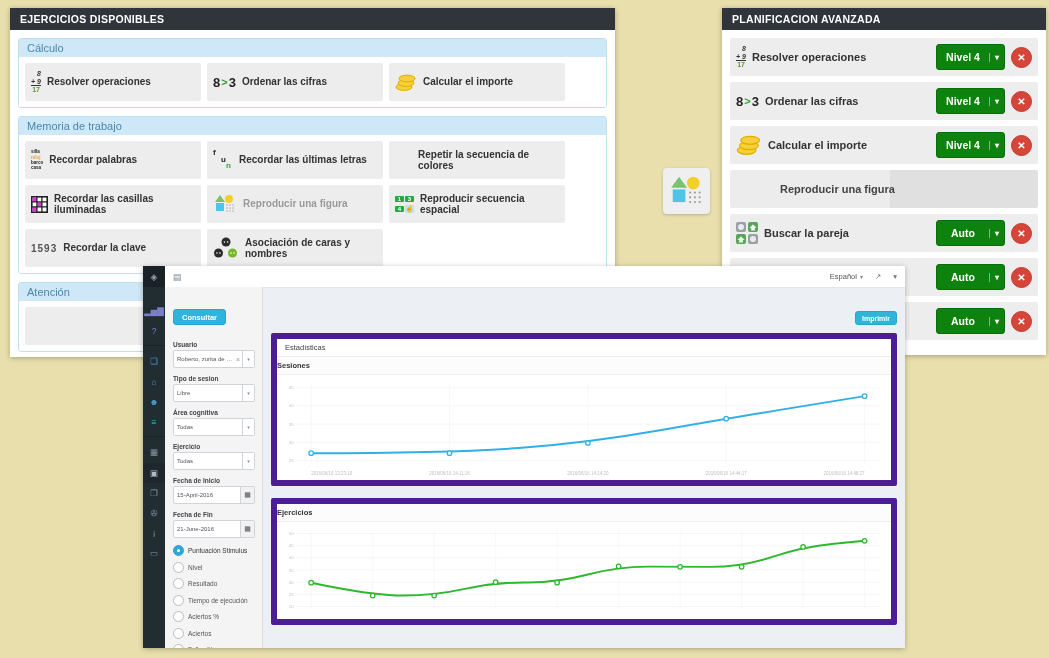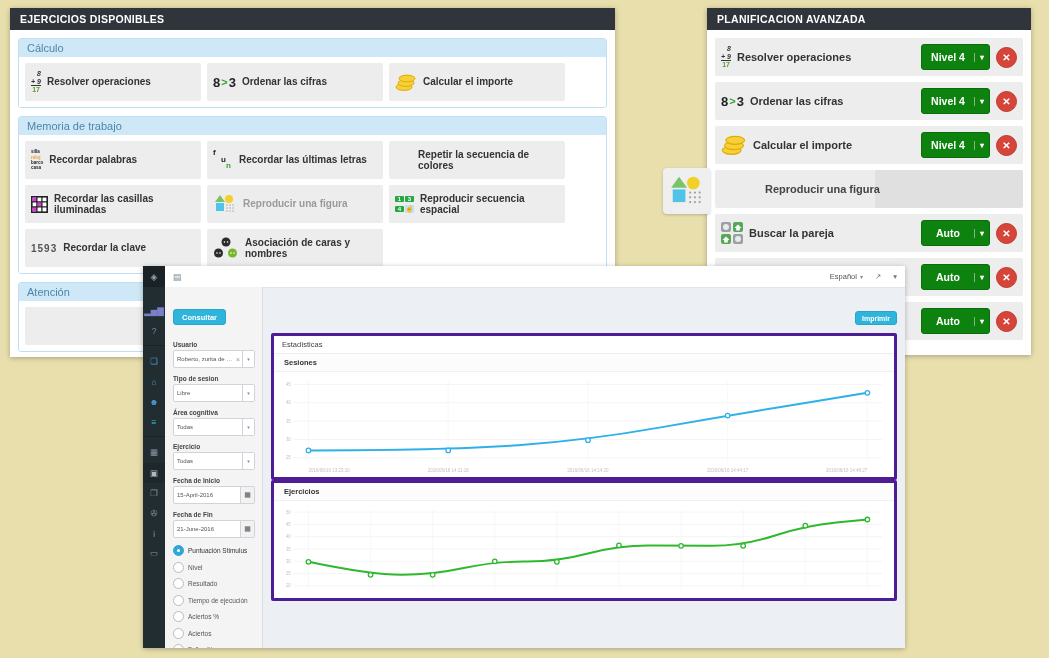--- a/index.html
+++ b/index.html
@@ -1,20 +1,20 @@
 <!DOCTYPE html>
 <html><head>
 <meta charset="utf-8">
 <style>
   html,body{margin:0;padding:0;background:#e8dfad;font-family:"Liberation Sans",sans-serif;}
   .stage{position:relative;width:1049px;height:658px;background:#e8dfad;overflow:hidden;}
   .panel,.win{position:absolute;background:#fff;box-shadow:0 1px 5px rgba(0,0,0,.28);}
   
   .panel.left{left:10px;top:8px;width:605px;height:349px;overflow:hidden;z-index:1;}
-  .panel.right{left:707px;top:8px;width:324px;height:347px;overflow:hidden;z-index:5;}
+  .panel.right{left:722px;top:8px;width:324px;height:347px;overflow:hidden;z-index:5;}
   .phead{height:22px;background:#2f353b;color:#fff;font-size:10.5px;font-weight:bold;
          display:flex;align-items:center;padding:0 10px;letter-spacing:.3px;}
   .pbody{padding:8px;}
   .sect{border:1px solid #bfdff2;border-radius:3px;margin-bottom:8px;overflow:hidden;}
   .sect-h{background:#cfe8f7;color:#4c86ab;font-size:11px;padding:3px 8px;}
   .sect-b{padding:6px;display:grid;grid-template-columns:repeat(3,176px);gap:6px;background:#fff;}
   .ex{display:flex;align-items:center;gap:6px;background:#ededed;border-radius:2px;
       padding:2px 6px;min-height:34px;cursor:pointer;}
   .ex .lbl{font-size:10px;font-weight:bold;color:#333;line-height:1.15;}
   .ex .lbl.muted{color:#9a9a9a;}
@@ -88,23 +88,23 @@
       display:flex;align-items:center;justify-content:center;height:100%;}
   .ctl .cal{display:none;width:13px;border-left:1px solid #cfd4da;background:#f2f2f2;color:#555;
       font-size:7px;align-items:center;justify-content:center;height:100%;} .ctl.dt .cal{display:flex;}
   .radios{margin:6px 4px 0 8px;}
   .rad{display:flex;align-items:center;gap:4px;font-size:6.5px;color:#555;margin-bottom:5.5px;cursor:pointer;}
   .rad .dot{width:9px;height:9px;border-radius:50%;background:#fff;border:1px solid #bbb;position:relative;flex:0 0 auto;}
   .rad.sel{color:#333;}
   .rad.sel .dot{background:#2da7d8;border-color:#2da7d8;}
   .rad.sel .dot::after{content:"";position:absolute;left:3px;top:3px;width:3px;height:3px;border-radius:50%;background:#fff;}
   .main{flex:1;position:relative;padding:46px 8px 0 8px;}
-  .statbox{background:#fff;border:3px solid #4c1d95;border-radius:2px;margin-bottom:0;}
+  .statbox{background:#fff;border:6px solid #4c1d95;border-radius:2px;margin-bottom:12px;}
   .bx-h{font-size:7.5px;color:#444;padding:4px 8px;border-bottom:1px solid #eee;}
-  .bx-sh{font-size:7.5px;font-weight:bold;color:#333;padding:4px 10px;border-bottom:1px solid #f0f0f0;background:#fcfcfc;}
+  .bx-sh{font-size:7.5px;font-weight:bold;color:#333;padding:4px 0;border-bottom:1px solid #f0f0f0;background:#fcfcfc;}
   .chart{padding:3px 6px 2px 4px;}
   .chart svg{display:block;}
   
   svg{overflow:visible;}
 </style>
 </head>
 <body>
 
 <div class="stage">
 

